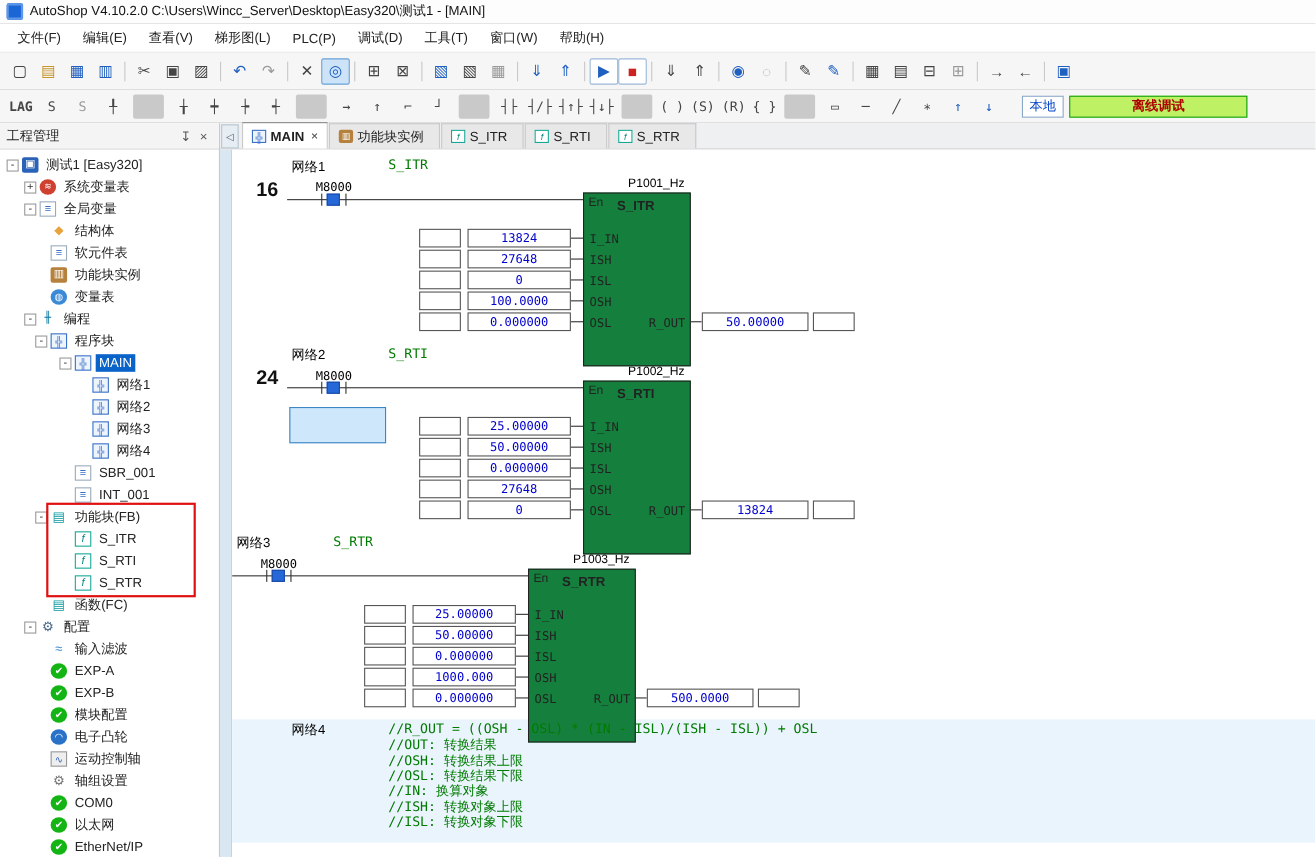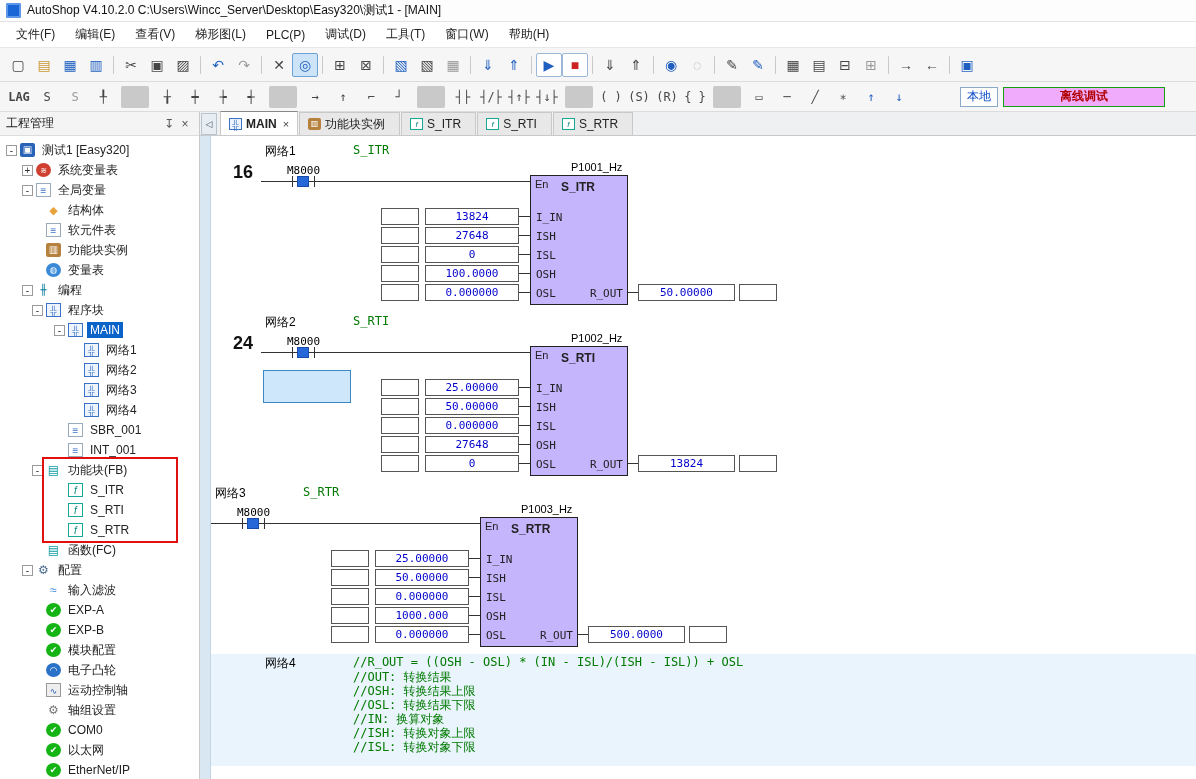--- a/index.html
+++ b/index.html
@@ -33,23 +33,23 @@
   [data-icon="instruction-lag-button"] { font-size:8px; font-weight:bold; letter-spacing:0; }
   [data-c="dark"]  { color:#454545; }
   [data-c="blue"]  { color:#1f5fc0; }
   [data-c="red"]   { color:#cc2222; }
   [data-c="gray"]  { color:#9a9a9a; }
   [data-c="gold"]  { color:#c9962e; }
   .spacer { flex:1; }
   .local-btn { min-width:38px; height:20px; border:1px solid #8aa8c8; background:#fff; color:#0645c8;
     font-size:12px; display:flex; align-items:center; justify-content:center; margin-right:5px;
     font-family:inherit; }
-  .offline-btn { width:162px; height:20px; background:#f0abfc; border:1px solid #12a012; color:#b00000;
+  .offline-btn { width:162px; height:20px; background:#bef264; border:1px solid #12a012; color:#b00000;
     font-weight:bold; font-size:12px; display:flex; align-items:center; justify-content:center;
-    margin-right:26px; font-family:inherit; }
+    margin-right:57px; font-family:inherit; }
 
   
   .content { display:flex; height:667px; }
 
   
   .panel { width:200px; flex:none; border-right:1px solid #c9c9c9; display:flex; flex-direction:column;
     background:#fff; position:relative; }
   .panel-header { height:24px; background:#f4f4f4; border-bottom:1px solid #ddd; display:flex;
     align-items:center; padding:0 6px; flex:none; }
   .panel-title { flex:1; }
@@ -132,22 +132,22 @@
   .net-comment { position:absolute; left:92px; top:1px; color:#007a00; font-family:"DejaVu Sans Mono",monospace; }
   .wire { position:absolute; height:1px; background:#333; }
   .en-wire { left:0; top:39px; width:269px; }
   .contact-name { position:absolute; left:26px; top:22px; font-size:11px; color:#000;
     font-family:"DejaVu Sans Mono",monospace; }
   .tick { position:absolute; top:34px; width:1px; height:11px; background:#333; }
   .t1 { left:31px; } .t2 { left:53px; }
   .powerflow { position:absolute; left:36px; top:34px; width:12px; height:11px;
     background:#2668d8; border:1px solid #1a4aa8; }
   .fb-caption { position:absolute; left:278px; top:19px; font-size:11px; color:#000;padding-left:32px; }
-  .fb-box { position:absolute; left:269px; top:33px; width:98px; height:130px;
-    border:1px solid #222; background:#c4b5fd;text-align:center; }
+  .fb-box { position:absolute; left:269px; top:33px; width:98px; height:158px;
+    border:1px solid #222; background:#15803d;text-align:center; }
   .fb-en { position:absolute; left:4px; top:2px; font-size:11px; }
   .fb-name { position:absolute; left:30px; top:4px; font-size:12px; font-weight:bold; }
   .fb-pin { position:absolute; left:5px; font-size:11px; font-family:"DejaVu Sans Mono",monospace; }
   .fb-pins .fb-pin:nth-of-type(1){ top:35px; }
   .fb-pins .fb-pin:nth-of-type(2){ top:54px; }
   .fb-pins .fb-pin:nth-of-type(3){ top:73px; }
   .fb-pins .fb-pin:nth-of-type(4){ top:92px; }
   .fb-pins .fb-pin:nth-of-type(5){ top:111px; }
   .fb-out { position:absolute; right:4px; top:111px; font-size:11px; font-family:"DejaVu Sans Mono",monospace; }
   .op-row { position:absolute; left:0; width:269px; height:17px; }

